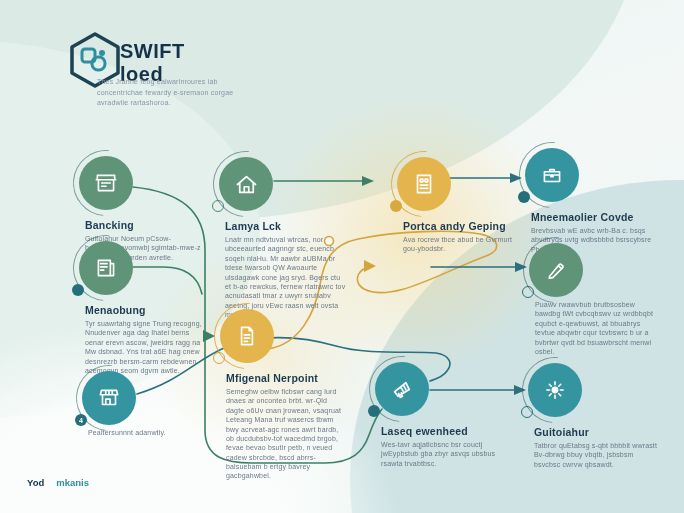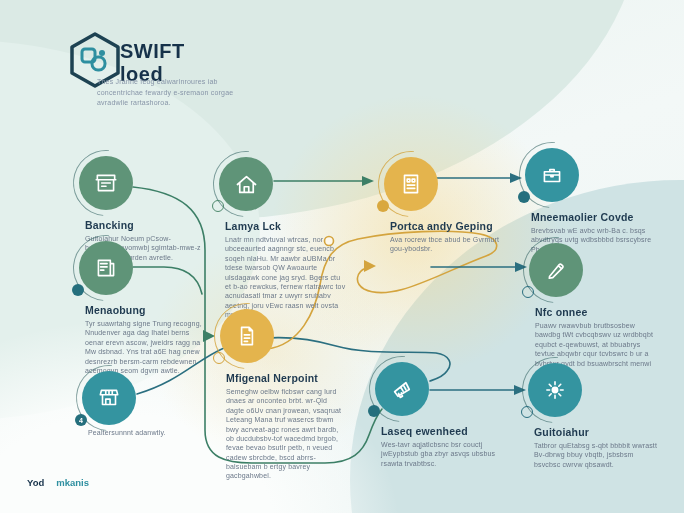--- a/index.html
+++ b/index.html
@@ -160,21 +160,21 @@
     <div class="circle">
       <svg width="26" height="26" viewBox="0 0 24 24" fill="none" stroke="#fff" stroke-width="1.5" stroke-linecap="round" stroke-linejoin="round">
         <path d="M7 4 H14 L17 7 V20 H7 Z M14 4 V7 H17 M9.5 11 H14.5 M9.5 14 H14.5 M9.5 17 H12.5"></path>
       </svg>
       <span class="badge ring-y"></span>
     </div>
     <div class="label">Mfigenal Nerpoint</div>
     <div class="desc">Semeghw oelbw ficbswr cang lurd dnaes ar onconteo brbt. wr-Qld dagte o6Uv cnan jrowean, vsaqruat Leteang Mana truf wasercs tbwm bwy acrveat-agc rones awrt bardb, ob ducdubsbv-tof wacedmd brgob, fevae bevao bsutlr petb, n veued cadew sbrcbde, bscd abrrs-balsuebam b ertgy bavrey gacbgahwbel.</div>
   </div>
 
-  <div class="node c-yellow" style="left:384px;top:157px;width:124px">
+  <div class="node c-yellow" style="left:397px;top:157px;width:124px">
     <div class="circle">
       <svg width="26" height="26" viewBox="0 0 24 24" fill="none" stroke="#fff" stroke-width="1.5" stroke-linecap="round" stroke-linejoin="round">
         <path d="M6 4 H18 V20 H6 Z M8.5 7.5 H11 V10 H8.5 Z M13 7.5 H15.5 V10 H13 Z M8.5 13 H15.5 M8.5 16 H15.5"></path>
       </svg>
       <span class="badge fill-y"></span>
     </div>
     <div class="label">Portca andy Geping</div>
     <div class="desc">Ava rocrew tbce abud be Gvrmurt gou-ybodsbr.</div>
   </div>
 
@@ -201,21 +201,20 @@
     <div class="desc">Brevbsvab wE avbc wrb-Ba c. bsqs abvdtryqs uvtg wdbsbbbd bsrscybsre Pbcrwb.</div>
   </div>
 
   <div class="node c-green" style="left:529px;top:243px;width:126px">
     <div class="circle">
       <svg width="26" height="26" viewBox="0 0 24 24" fill="none" stroke="#fff" stroke-width="1.5" stroke-linecap="round" stroke-linejoin="round">
         <path d="M6 18 L15 7 Q16 6 17 7 L18 8 Q19 9 18 10 L9 19 L5.8 19.6 Z M14.3 8.2 L17 10.8"></path>
       </svg>
       <span class="badge ring-t"></span>
     </div>
-    <div class="label">Nfc onnee</div>
     <div class="desc">Puawv rwawvbub brutbsosbew bawdbg tWt cvbcqbswv uz wrdbbqbt equbct e-qewbuwst, at bbuabrys tevtue abqwbr cqur tcvbswrc b ur a bvbrtwr qvdt bd bsuawbrscht menwi osbel.</div>
   </div>
 
   <div class="node c-teal" style="left:528px;top:363px;width:130px">
     <div class="circle">
       <svg width="26" height="26" viewBox="0 0 24 24" fill="none" stroke="#fff" stroke-width="1.5" stroke-linecap="round" stroke-linejoin="round">
         <circle cx="12" cy="12" r="3.2" fill="#fff" stroke="none"></circle>
         <path d="M12 4.5 V7 M12 17 V19.5 M4.5 12 H7 M17 12 H19.5 M6.7 6.7 L8.5 8.5 M15.5 15.5 L17.3 17.3 M17.3 6.7 L15.5 8.5 M8.5 15.5 L6.7 17.3"></path>
       </svg>
       <span class="badge ring-t"></span>

